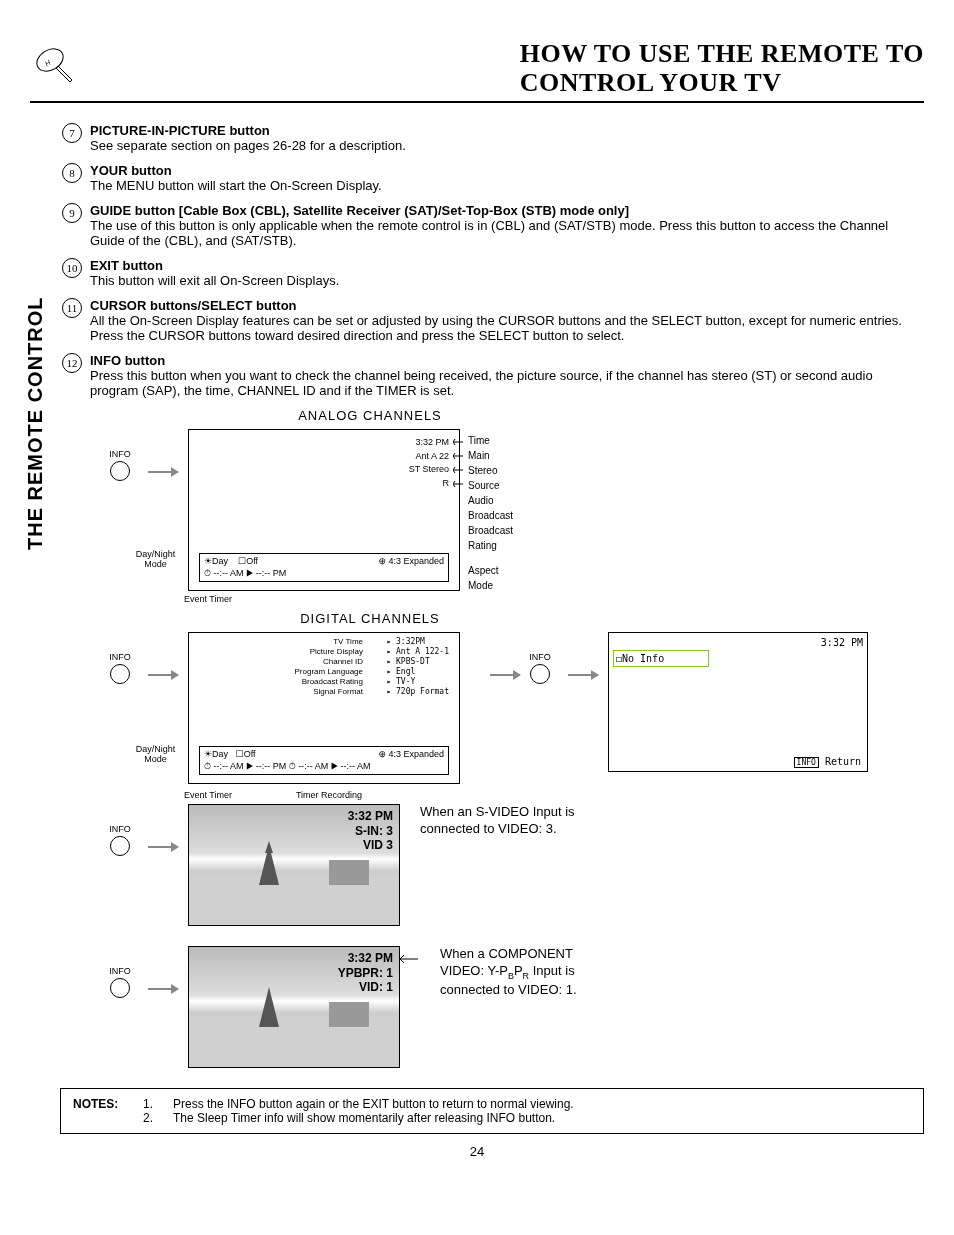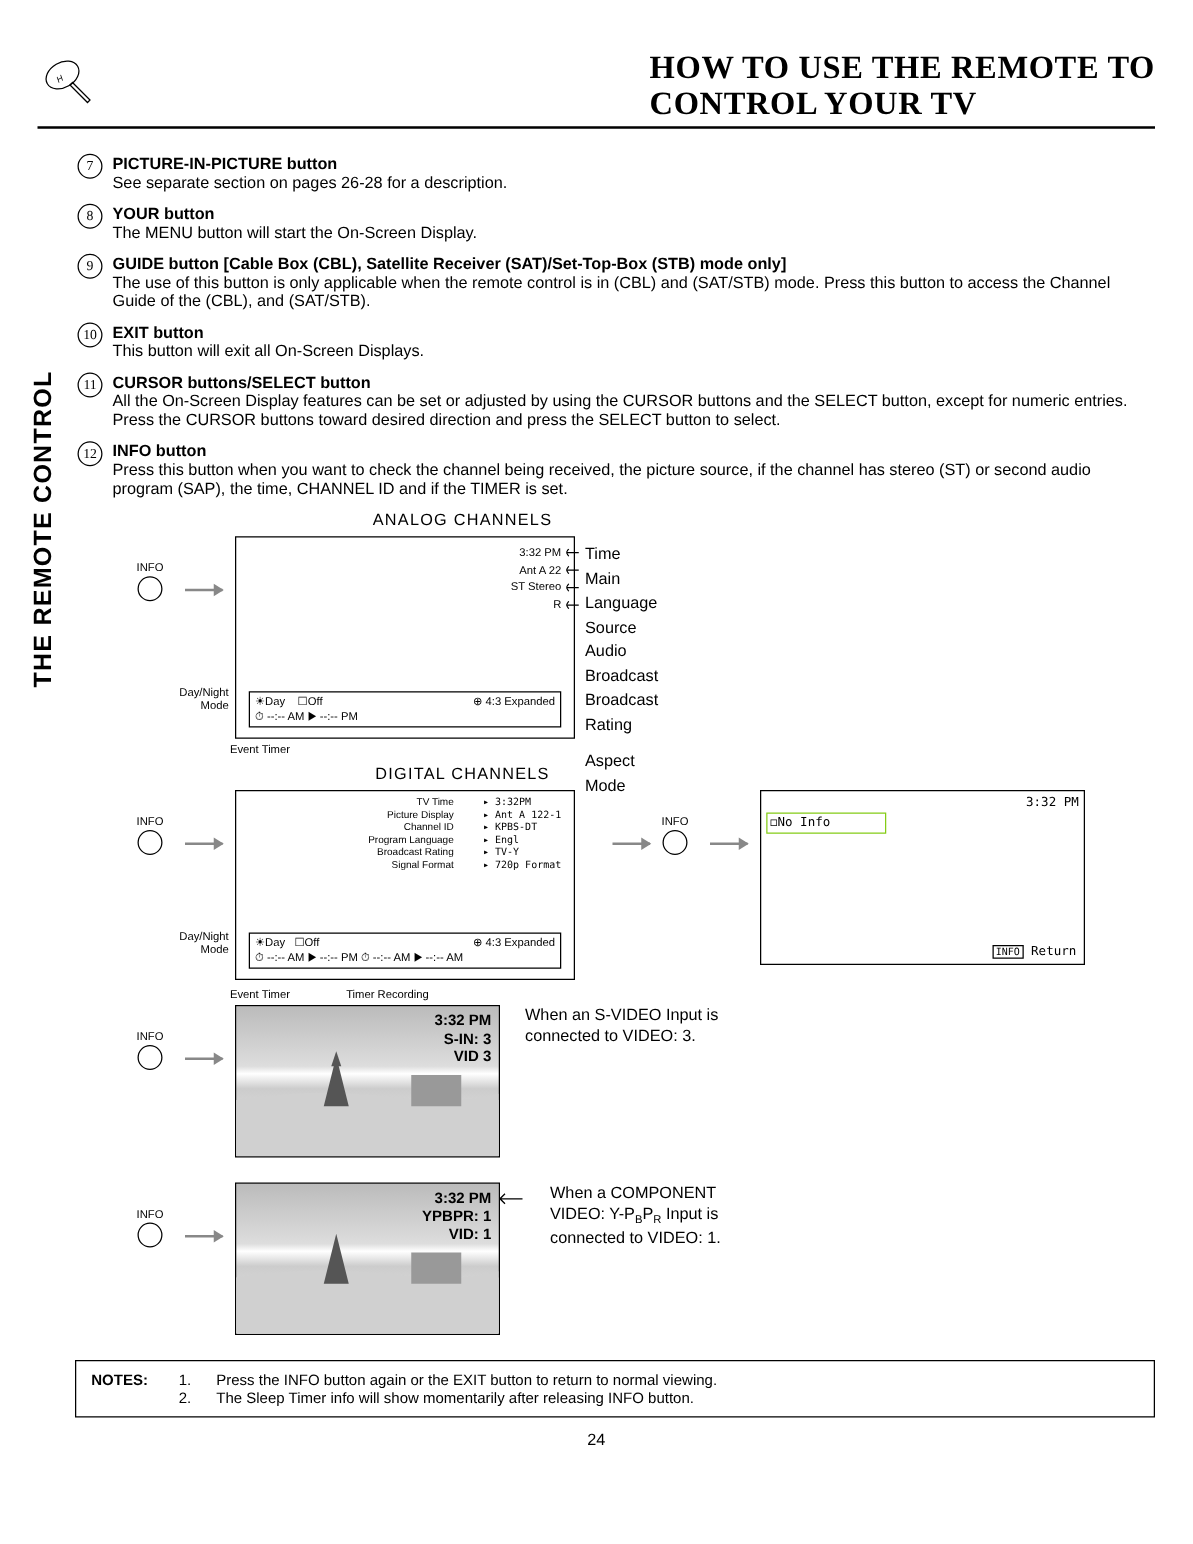--- a/index.html
+++ b/index.html
@@ -162,21 +162,21 @@
   }
   .desc-side {
     margin-left: 20px;
     font-size: 13px;
     width: 160px;
     line-height: 1.3;
   }
   .sub { font-size: 9px; vertical-align: sub; }
   .callouts {
     position: absolute;
-    font-size: 13px;
+    font-size: 10px;
     line-height: 1.5;
   }
   .inner-status {
     border: 1px solid #000;
     position: absolute;
     bottom: 8px;
     left: 10px;
     right: 10px;
     font-size: 9px;
     padding: 2px 4px;
@@ -197,21 +197,21 @@
   }
   .notes-label {
     font-weight: bold;
     flex: 0 0 70px;
   }
   .page-num {
     text-align: center;
     margin-top: 10px;
     font-size: 13px;
   }
-  .small-label { font-size:9px; position:absolute; text-align:right;}
+  .small-label { font-size:9px; position:absolute; text-align:center;}
 </style>
 </head>
 <body>
 
 <div class="header">
   <svg class="logo-icon" viewBox="0 0 48 48">
     <ellipse cx="20" cy="20" rx="14" ry="10" fill="none" stroke="#000" stroke-width="1" transform="rotate(-30 20 20)"></ellipse>
     <path d="M 28 26 L 42 40 L 40 42 L 26 28 Z" fill="none" stroke="#000" stroke-width="1"></path>
     <text x="14" y="24" font-size="7" font-style="italic" transform="rotate(-30 20 20)">H</text>
   </svg>
@@ -307,21 +307,21 @@
           <div class="inner-status">
             <span>☀<span>Day</span></span>
             &nbsp;&nbsp;&nbsp;☐<span>Off</span>
             <span style="float:right">⊕ <span>4:3 Expanded</span></span><br>
             ⏱ <span>--:-- AM ▶ --:-- PM</span>
           </div>
         </div>
 
         <div class="callouts" style="left:280px; top:4px;">
           <div>Time</div>
-          <div>Main Language Source</div>
+          <div>Main Stereo Source</div>
           <div>Audio Broadcast</div>
           <div>Broadcast Rating</div>
           <div style="margin-top:10px;">Aspect<br>Mode</div>
         </div>
       </div>
     </div>
 
     <div class="diagram-title">DIGITAL CHANNELS</div>
 
     <div class="row">
@@ -329,21 +329,21 @@
         <div>INFO</div>
         <div class="circle"></div>
       </div>
       <div class="arrow-right"></div>
       <div style="position:relative; margin-left:10px;">
         <div class="small-label" style="left:-60px; top:112px; width:55px;">Day/Night
 Mode</div>
         <div class="small-label" style="left:15px; top:78px; width:60px; text-align:center;">Closed<br>Captioning</div>
         <div class="small-label" style="left:110px; top:88px; width:70px; text-align:center;">Aspect Mode</div>
         <div class="small-label" style="left:-20px; top:158px; width:80px;text-align:center;">Event Timer</div>
-        <div class="small-label" style="left:77px; top:158px; width:90px;text-align:center;">Timer Recording</div>
+        <div class="small-label" style="left:96px; top:158px; width:90px;text-align:center;">Timer Recording</div>
 
         <div class="screen-box digital-box">
           <div style="position:absolute; right:96px; top:4px; font-size:8px; text-align:right; line-height:1.25;">
             <div>TV Time</div>
             <div>Picture Display</div>
             <div>Channel ID</div>
             <div>Program Language</div>
             <div>Broadcast Rating</div>
             <div>Signal Format</div>
           </div>

